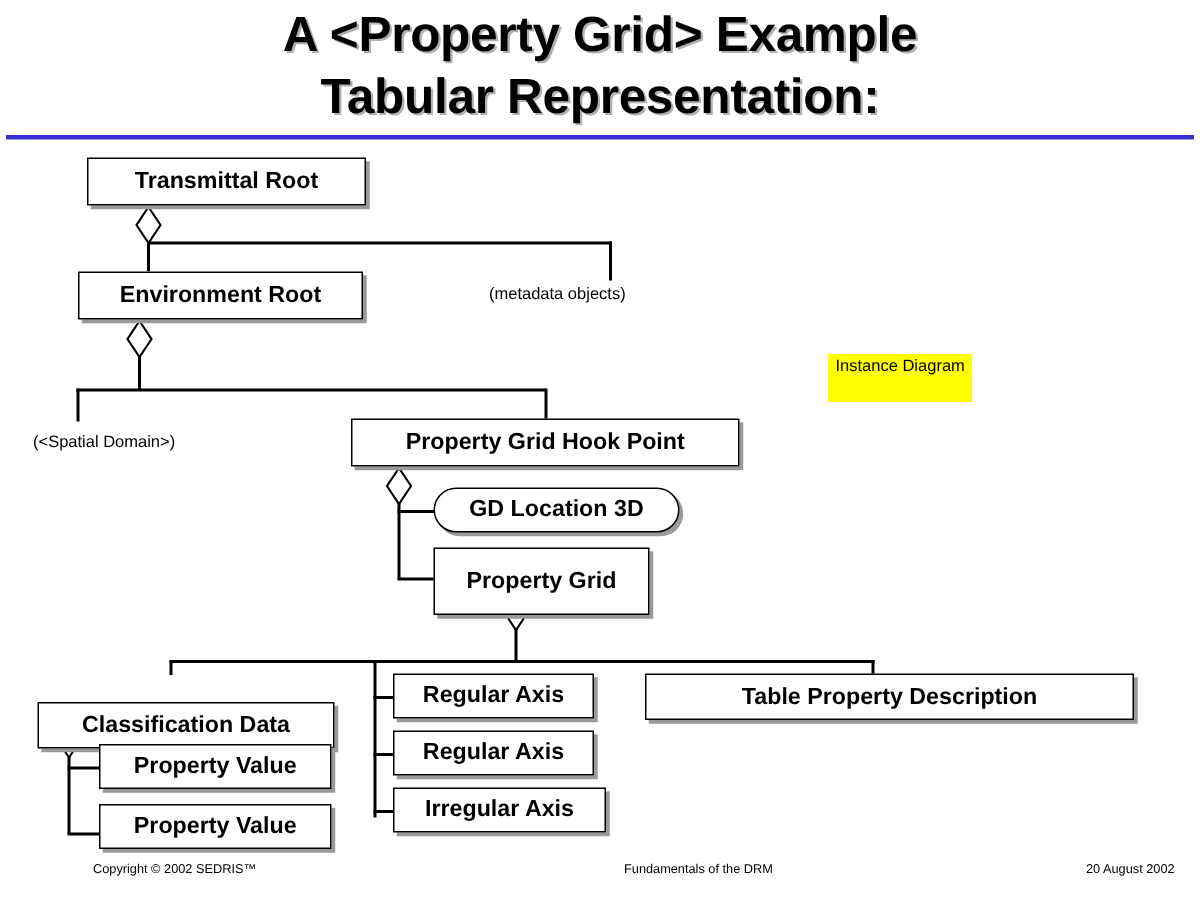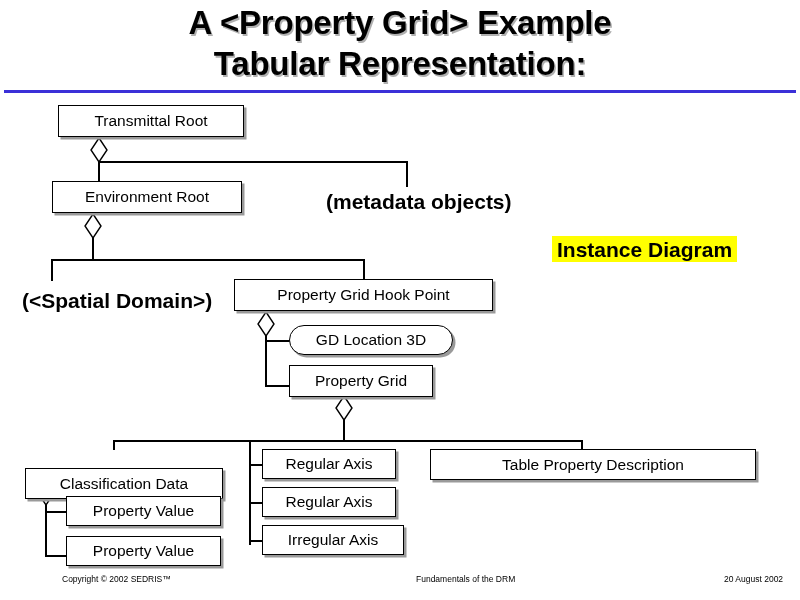--- a/index.html
+++ b/index.html
@@ -56,40 +56,40 @@
   .node {
     position: absolute;
     box-sizing: border-box;
     background: #ffffff;
     border: 1.6px solid #000000;
     box-shadow: 2.5px 2.5px 0 0 #9a9a9a;
     display: flex;
     align-items: center;
     justify-content: center;
     font-family: "Liberation Sans", sans-serif;
+    font-weight: bold;
+    font-size: 15.5px;
+    color: #000000;
+    white-space: nowrap;
+    z-index: 3;
+  }
+
+  
+  .annot {
+    position: absolute;
+    font-family: "Liberation Sans", sans-serif;
     font-weight: normal;
-    font-size: 15.5px;
-    color: #000000;
-    white-space: nowrap;
-    z-index: 3;
-  }
-
-  
-  .annot {
-    position: absolute;
-    font-family: "Liberation Sans", sans-serif;
-    font-weight: bold;
-    font-size: 21px;
+    font-size: 11px;
     color: #000000;
     white-space: nowrap;
     z-index: 3;
   }
   .annot.highlight {
     background: #ffff00;
-    padding: 2px 5px 0 5px;
+    padding: 2px 5px 18px 5px;
   }
 
   
   .ln {
     position: absolute;
     background: #000000;
     z-index: 1;
   }
   .ln.h { height: 1.5px; }
   .ln.v { width: 1.5px; }
@@ -172,21 +172,21 @@
     </div>
 
     <div class="ln v" style="left:265px; top:335px; height:51px;"></div>
     <div class="ln h" style="left:265px; top:340px; width:25px;"></div>
     <div class="ln h" style="left:265px; top:385px; width:25px;"></div>
 
     <div class="node" style="left:289px; top:325px; width:164px; height:30px;border-radius:15px;">
       <span>GD Location 3D</span>
     </div>
 
-    <div class="node" style="left:289px; top:365px; width:144px; height:32px;">
+    <div class="node" style="left:289px; top:365px; width:144px; height:45px;">
       <span>Property Grid</span>
     </div>
 
     <div class="diamond" style="left:334px; top:395px;">
       <svg width="20" height="26" viewBox="0 0 20 26">
         <polygon points="10,1 18,13 10,25 2,13" fill="#ffffff" stroke="#000000" stroke-width="1.4"></polygon>
       </svg>
     </div>
     <div class="ln v" style="left:343px; top:419px; height:22px;"></div>
 

